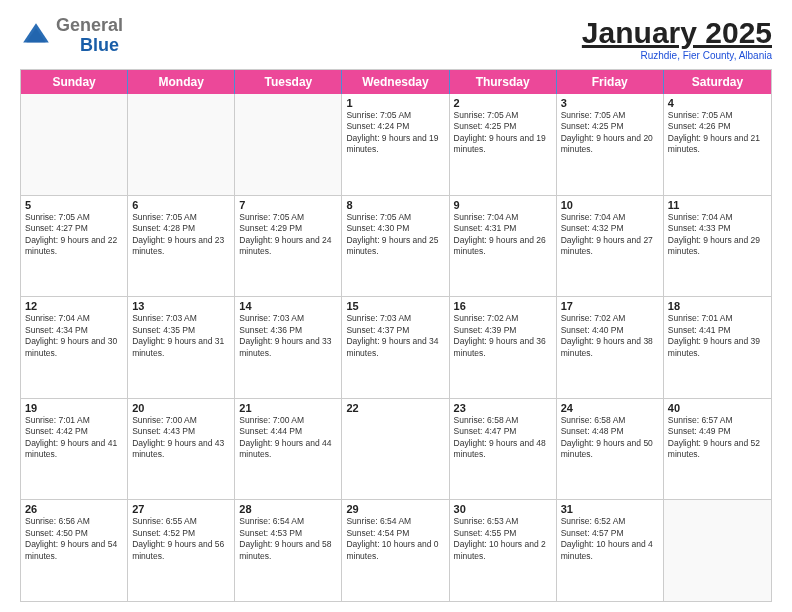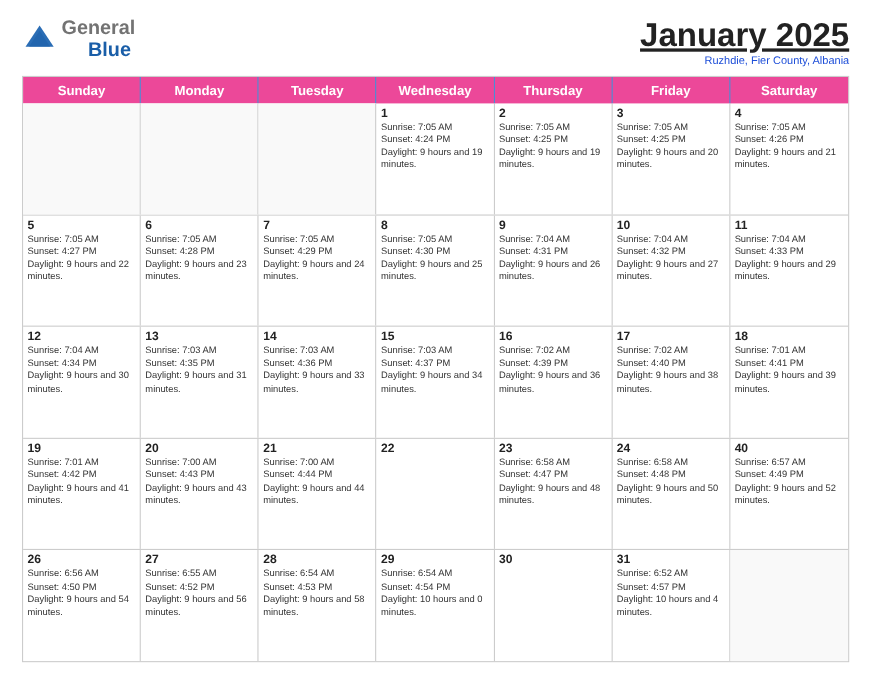--- a/index.html
+++ b/index.html
@@ -261,20 +261,21 @@
           <div class="cal-cell">
             <div class="day-number">28</div>
             <div class="day-info">Sunrise: 6:54 AM<br>Sunset: 4:53 PM<br>Daylight: 9 hours and 58 minutes.</div>
           </div>
           <div class="cal-cell">
             <div class="day-number">29</div>
             <div class="day-info">Sunrise: 6:54 AM<br>Sunset: 4:54 PM<br>Daylight: 10 hours and 0 minutes.</div>
           </div>
           <div class="cal-cell">
             <div class="day-number">30</div>
+            <div class="day-info">Sunrise: 6:53 AM<br>Sunset: 4:55 PM<br>Daylight: 10 hours and 2 minutes.</div>
           </div>
           <div class="cal-cell">
             <div class="day-number">31</div>
             <div class="day-info">Sunrise: 6:52 AM<br>Sunset: 4:57 PM<br>Daylight: 10 hours and 4 minutes.</div>
           </div>
           <div class="cal-cell empty"></div>
         </div>
       </div>
   </div>
 </div>

